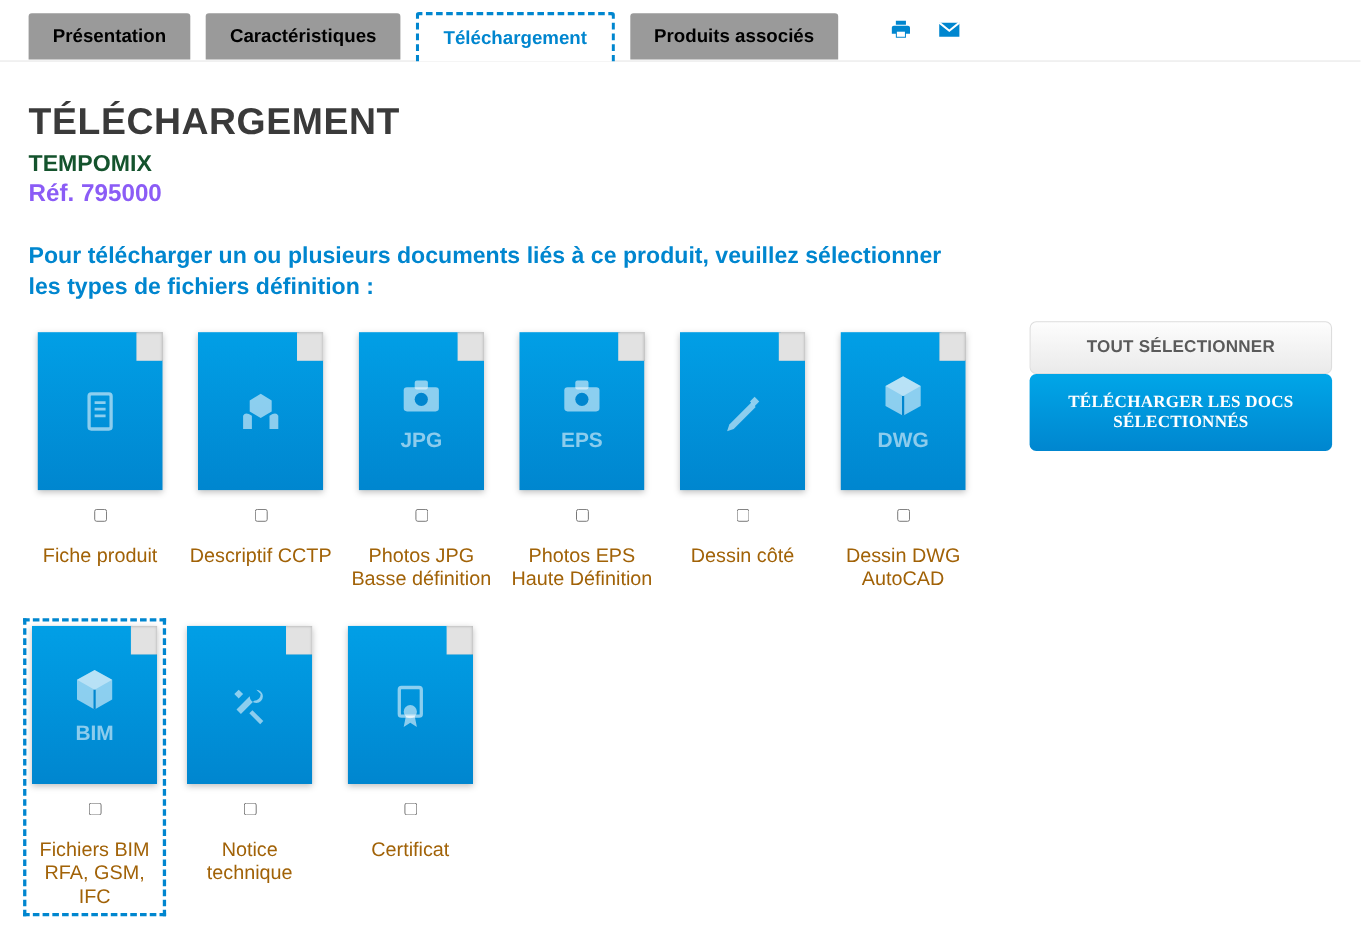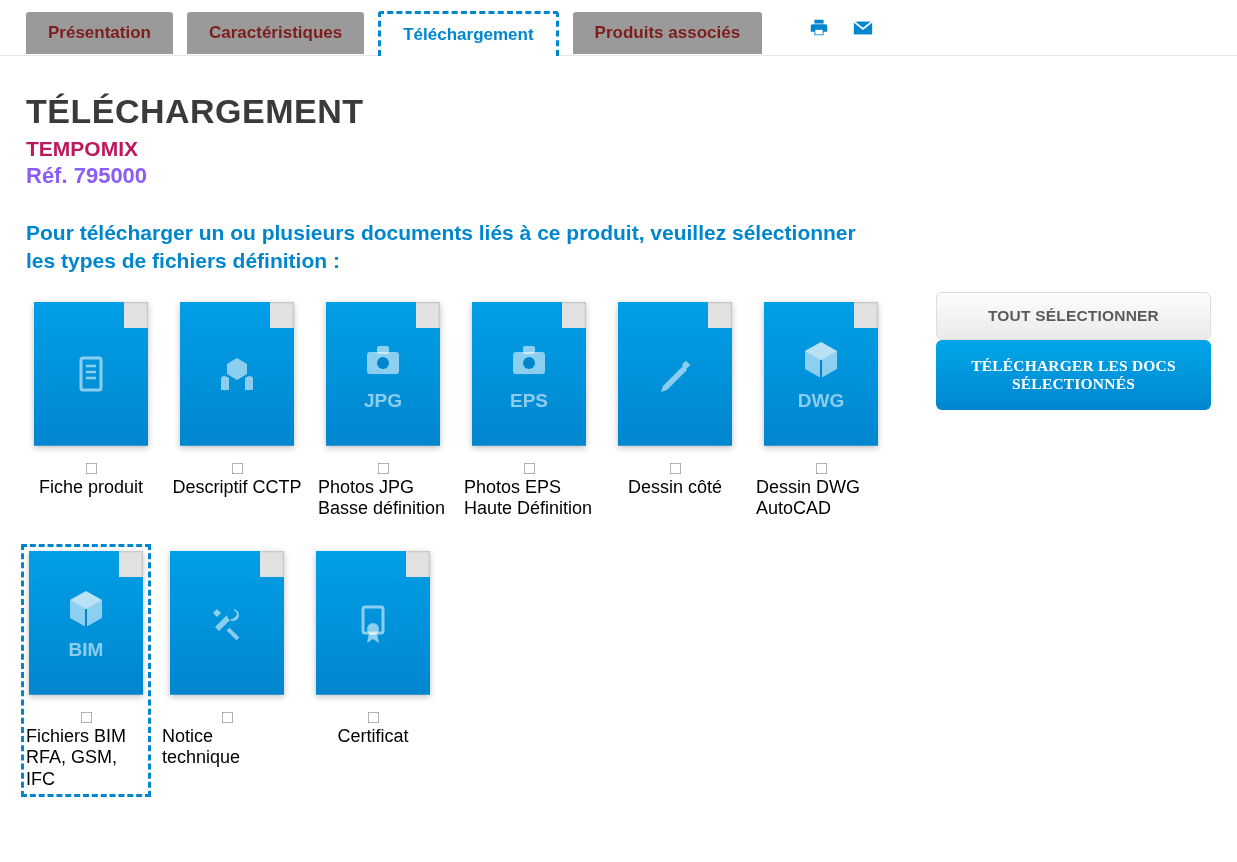--- a/index.html
+++ b/index.html
@@ -1,38 +1,38 @@
 <!DOCTYPE html>
 <html><head>
   <meta charset="utf-8">
   <style>
     * { box-sizing: border-box; margin: 0; padding: 0; }
     body { font-family: -apple-system, "Helvetica Neue", Arial, sans-serif; background: #fff; color: #3a3a3a; }
     .tabs-bar { display: flex; align-items: center; gap: 14px; padding: 10px 26px 0 26px; border-bottom: 1px solid #e6e6e6; }
-    .tab { background: #9a9a9a; color: #7f1d1d; font-weight: 700; font-size: 17px; padding: 11px 22px; border-radius: 3px 3px 0 0; cursor: pointer; }
+    .tab { background: #9a9a9a; color: #000000; font-weight: 700; font-size: 17px; padding: 11px 22px; border-radius: 3px 3px 0 0; cursor: pointer; }
     .tab.active { background: #fff; color: #0086cf; border: 3px dashed #0086cf; border-bottom: none; position: relative; top: 1px; }
     .tab-icons { display: flex; align-items: center; gap: 18px; margin-left: 30px; padding-bottom: 6px; }
     .tab-icons svg { width: 26px; height: 22px; fill: #0086cf; cursor: pointer; }
     .content { display: flex; padding: 36px 26px; gap: 40px; align-items: flex-start; }
     .main { flex: 0 0 870px; }
     h1 { font-weight: 800; font-size: 34px; letter-spacing: .5px; color: #3a3a3a; margin-bottom: 6px; }
-    .subtitle { font-weight: 700; font-size: 21px; color: #be185d; margin-bottom: 2px; }
+    .subtitle { font-weight: 700; font-size: 21px; color: #14532d; margin-bottom: 2px; }
     .ref { font-weight: 800; font-size: 22px; color: #8b5cf6; margin-bottom: 30px; }
     .instructions { font-weight: 700; font-size: 21px; color: #0086cf; line-height: 1.35; margin-bottom: 26px; max-width: 840px; }
     .grid { display: flex; flex-wrap: wrap; gap: 14px 16px; }
     .item { width: 130px; display: flex; flex-direction: column; align-items: center; }
     .item.highlighted { border: 3px dashed #0086cf; padding: 4px 2px; margin: -7px -5px; }
     .file-icon { width: 114px; height: 144px; position: relative; filter: drop-shadow(0 2px 3px rgba(0,0,0,.25)); }
     .file-icon .body { position: absolute; inset: 0; background: linear-gradient(to bottom, #019fe6, #0086cf); clip-path: polygon(0 0, 80% 0, 100% 18%, 100% 100%, 0 100%); }
     .file-icon .fold { position: absolute; top: 0; right: 0; width: 24px; height: 26px; background: #e2e2e2; box-shadow: -1px 1px 2px rgba(0,0,0,.15) inset; }
     .file-icon .inner { position: absolute; inset: 0; display: flex; flex-direction: column; align-items: center; justify-content: center; gap: 6px; color: rgba(255,255,255,.55); }
     .file-icon .inner svg { width: 48px; height: 48px; fill: rgba(255,255,255,.55); }
     .file-icon .inner .ext { font-weight: 800; font-size: 19px; }
     .item input[type="checkbox"] { margin-top: 16px; transform: scale(.9); cursor: pointer; }
-    .item-label { margin-top: 2px; font-size: 18px; font-weight: 500; color: #000000; line-height: 1.2; min-height: 60px; }
+    .item-label { margin-top: 20px; font-size: 18px; font-weight: 500; text-align: center; color: #a16207; line-height: 1.2; min-height: 60px; }
     .side { flex: 1; display: flex; flex-direction: column; padding-top: 200px; }
     .btn { border: none; border-radius: 6px; font-weight: 800; font-size: 15.5px; padding: 14px 18px; min-height: 48px; cursor: pointer; text-align: center; letter-spacing: .2px; }
     .btn.light { background: linear-gradient(#fdfdfd, #eaeaea); color: #5a5a5a; border: 1px solid #ddd; }
     .btn.primary { background: linear-gradient(#00a6e8, #0086cf); color: #fff; min-height: 70px; display: flex; align-items: center; justify-content: center; padding: 14px 28px; font-family: Liberation Serif, serif; }
   </style>
 </head>
 <body>
 
 <svg width="0" height="0" style="position:absolute">
   <defs>

